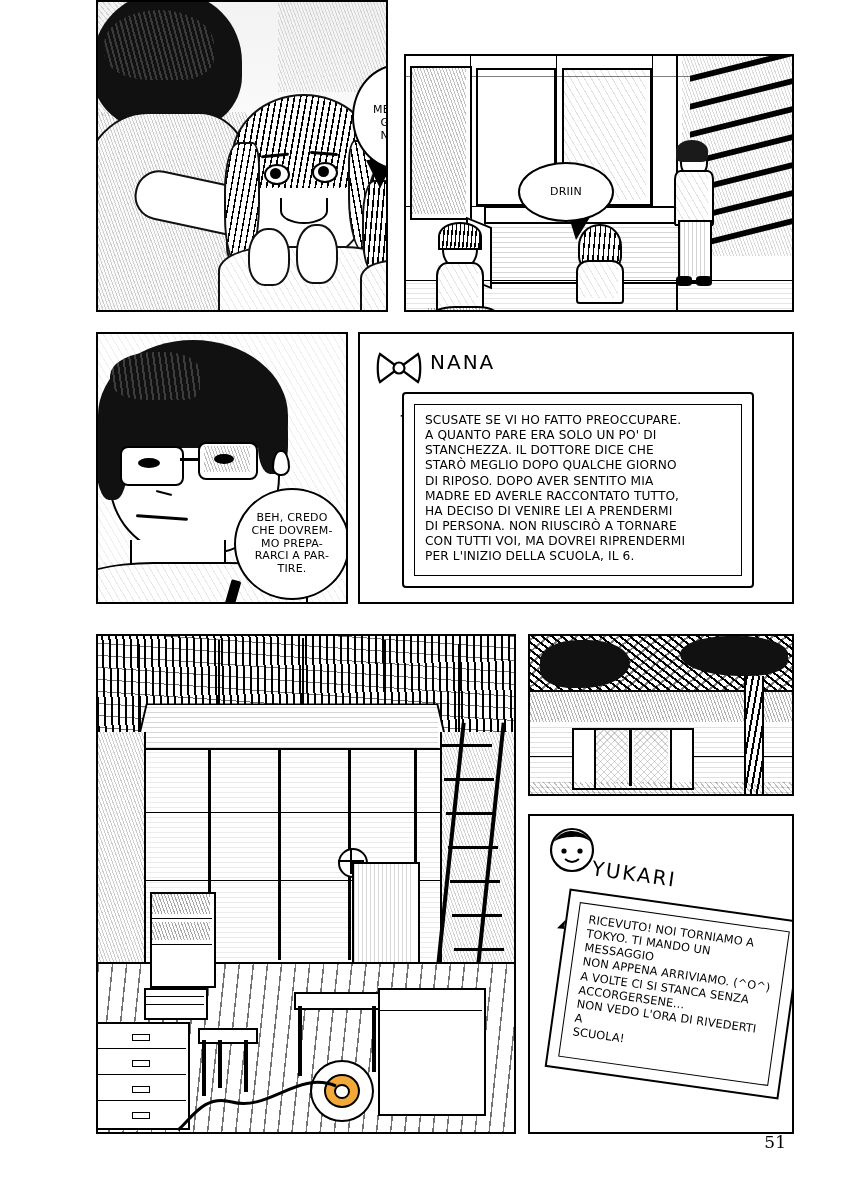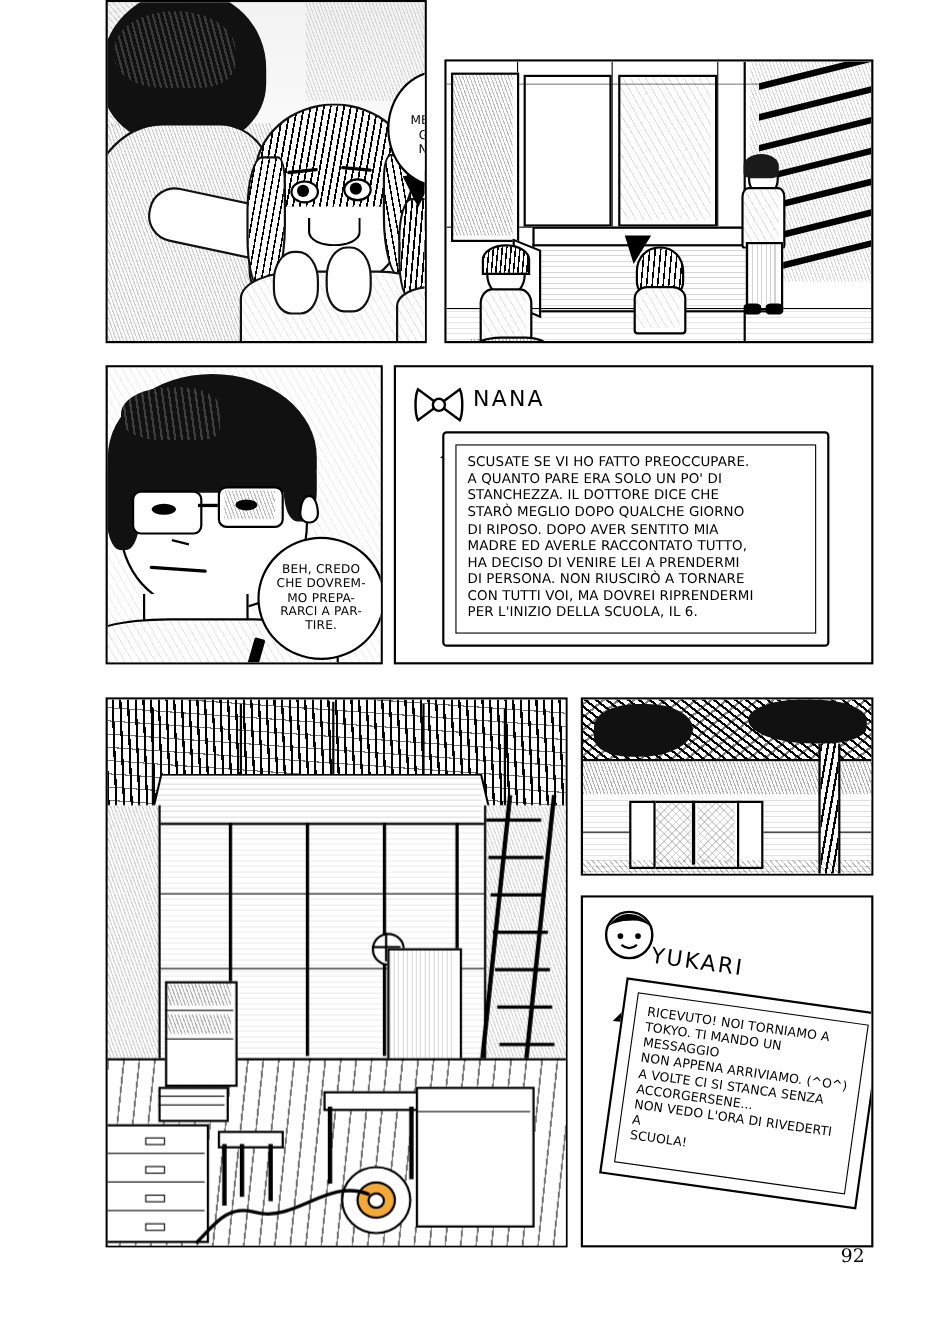--- a/index.html
+++ b/index.html
@@ -297,20 +297,23 @@
     <div class="hatch soft" style="left:270px; top:116px; width:32px; height:48px; opacity:.7;"></div>
     <div style="position:absolute; left:272px; top:164px; width:30px; height:58px;
                 background:#fff; border:2px solid #000;"></div>
     <div class="hatch vert" style="left:274px; top:166px; width:26px; height:54px; opacity:.5;"></div>
     <div style="position:absolute; left:270px; top:220px; width:16px; height:10px; background:#000; border-radius:30%;"></div>
     <div style="position:absolute; left:290px; top:220px; width:16px; height:10px; background:#000; border-radius:30%;"></div>
 
     <div class="tail" style="left:162px; top:158px;
          border-left:8px solid transparent; border-right:16px solid transparent;
          border-top:26px solid #000;"></div>
+    <div class="balloon" style="left:112px; top:106px; width:96px; height:60px;">
+      <div class="txt">DRIIN</div>
+    </div>
   </div>
 
   <div class="panel" style="left:96px; top:332px; width:252px; height:272px;">
     <div style="position:absolute; inset:0; background:#fff;"></div>
     <div class="hatch soft" style="opacity:.4;"></div>
 
     <div style="position:absolute; left:10px; top:26px; width:168px; height:190px;
                 background:#fff; border:2.5px solid #000; border-radius:44% 46% 40% 40%;"></div>
 
     <div style="position:absolute; left:0px; top:6px; width:190px; height:108px;
@@ -578,15 +581,15 @@
     </div>
 
     <div style="position:absolute; left:26px; top:94px; width:0; height:0;
                 border-top:14px solid transparent; border-bottom:12px solid transparent;
                 border-right:28px solid #000; transform:rotate(-18deg);"></div>
     <div style="position:absolute; left:33px; top:98px; width:0; height:0;
                 border-top:9px solid transparent; border-bottom:8px solid transparent;
                 border-right:20px solid #fff; transform:rotate(-18deg);"></div>
   </div>
 
-  <div class="page-number">92</div>
+  <div class="page-number">51</div>
 
 </div>
 
 </body></html>

